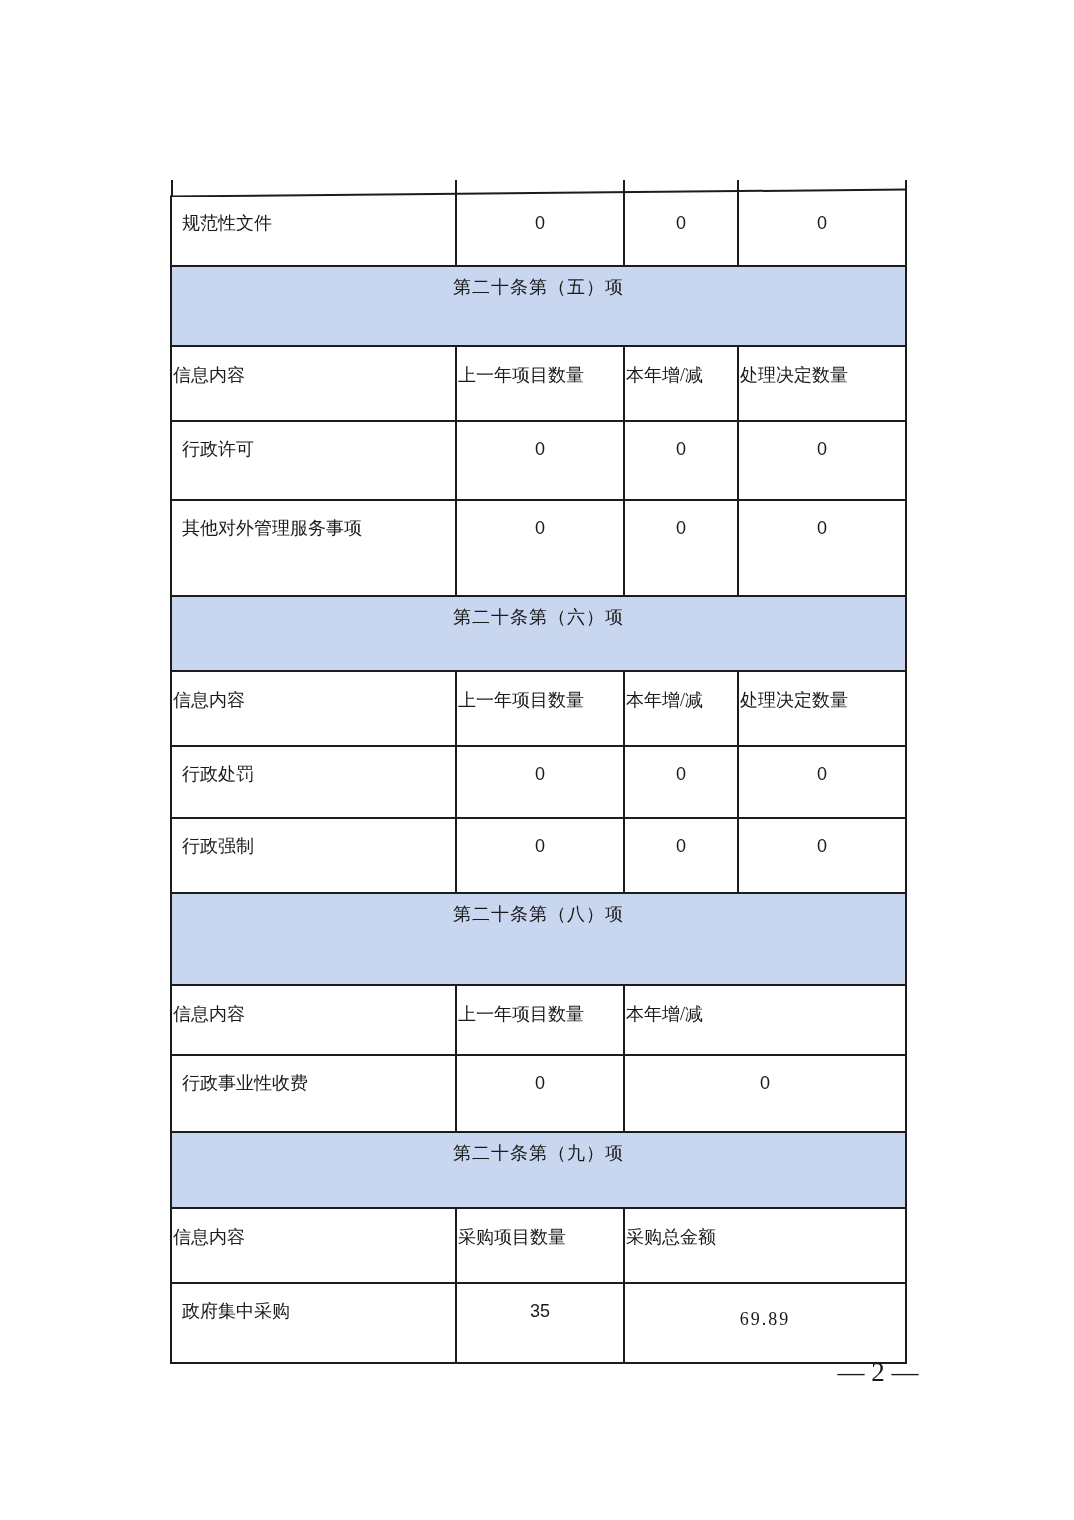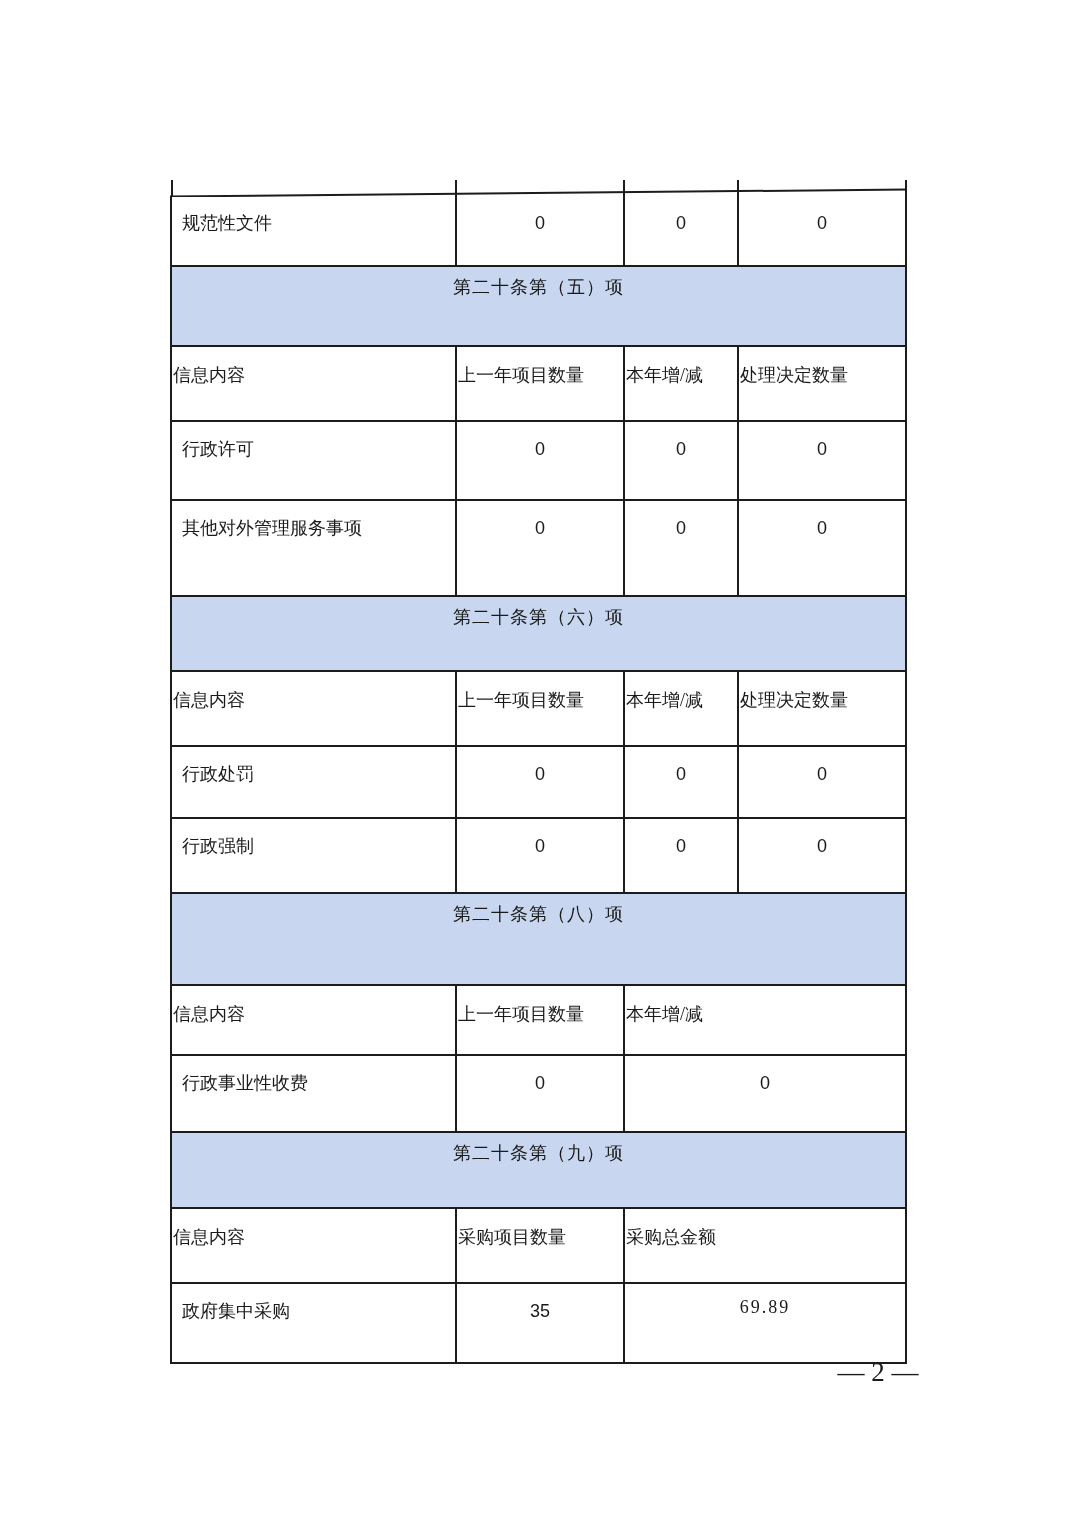--- a/index.html
+++ b/index.html
@@ -33,21 +33,21 @@
   }
   td.head{text-align:left;padding-top:17px;}
   td.band{
     background:#c8d7ef;
     text-align:center;
     padding-top:9px;
     letter-spacing:1px;
   }
   td.amount{
     text-align:center;
-    padding-top:12px;
+    padding-top:24px;
     font-size:21px;
     font-family:"Liberation Serif","DejaVu Serif",serif;
     letter-spacing:2px;
   }
   .top-edge{position:absolute;left:170px;top:180px;}
   .page-num{
     position:absolute;
     top:1354px;left:828px;
     width:100px;
     text-align:center;

